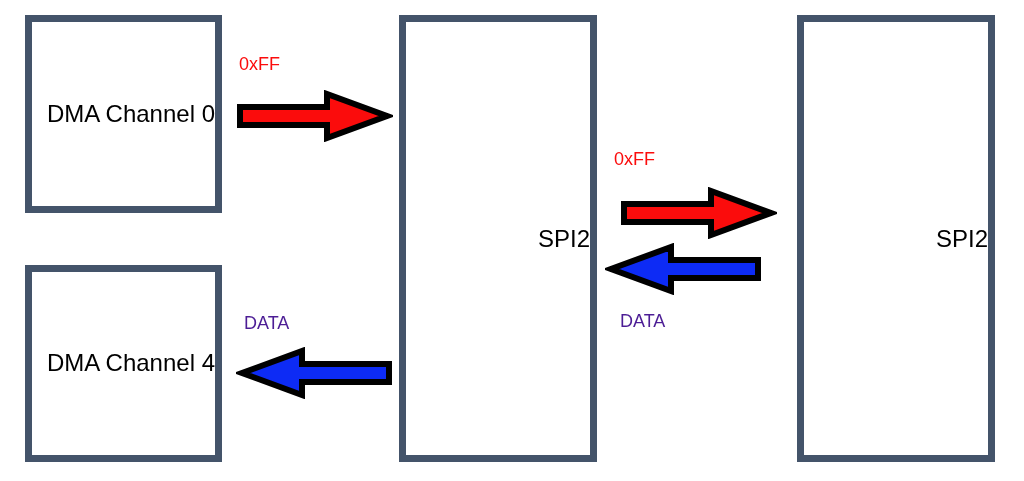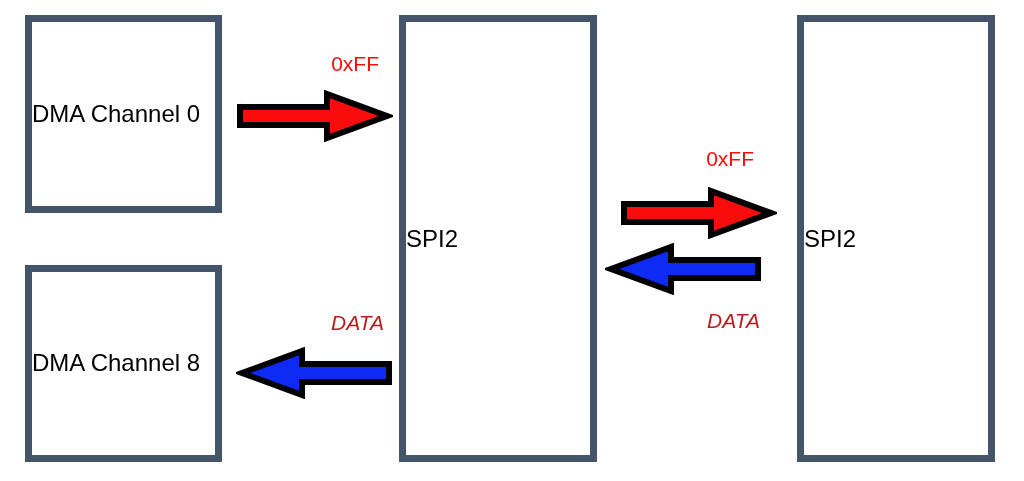--- a/index.html
+++ b/index.html
@@ -11,58 +11,58 @@
     font-family: "Liberation Sans", sans-serif;
     overflow: hidden;
   }
   .box {
     position: absolute;
     box-sizing: border-box;
     border: 7px solid #44546A;
     background: #FFFFFF;
     display: flex;
     align-items: center;
-    justify-content: flex-start;
+    justify-content: flex-end;
     text-align: center;
     color: #000000;
     font-size: 24px;
     line-height: 1.2;
   }
   .box-dma0   { left: 25px;  top: 15px;  width: 197px; height: 198px; }
   .box-dma1   { left: 25px;  top: 265px; width: 197px; height: 197px; }
   .box-buffer { left: 399px; top: 15px;  width: 198px; height: 447px; }
   .box-periph { left: 797px; top: 15px;  width: 198px; height: 447px; }
   .two-line div { line-height: 47px; }
   .arrow {
     position: absolute;
     width: 156px;
     height: 52px;
   }
   .arrow-label {
     position: absolute;
     width: 140px;
-    text-align: right;
-    font-size: 21px;
+    text-align: left;
+    font-size: 18px;
     line-height: 26px;
     white-space: nowrap;
   }
   .lbl-red  { color: #FB0C0C; }
-  .lbl-blue { color: #b91c1c; font-style: italic; }
+  .lbl-blue { color: #4c1d95; }
 </style>
 </head>
 <body>
 
 <div class="canvas">
 
   <div class="box box-dma0">
     <div>DMA Channel 0</div>
   </div>
 
   <div class="box box-dma1">
-    <div>DMA Channel 8</div>
+    <div>DMA Channel 4</div>
   </div>
 
   <div class="box box-buffer two-line">
     <div>
       <div>SPI2</div>
     </div>
   </div>
 
   <div class="box box-periph two-line">
     <div>

